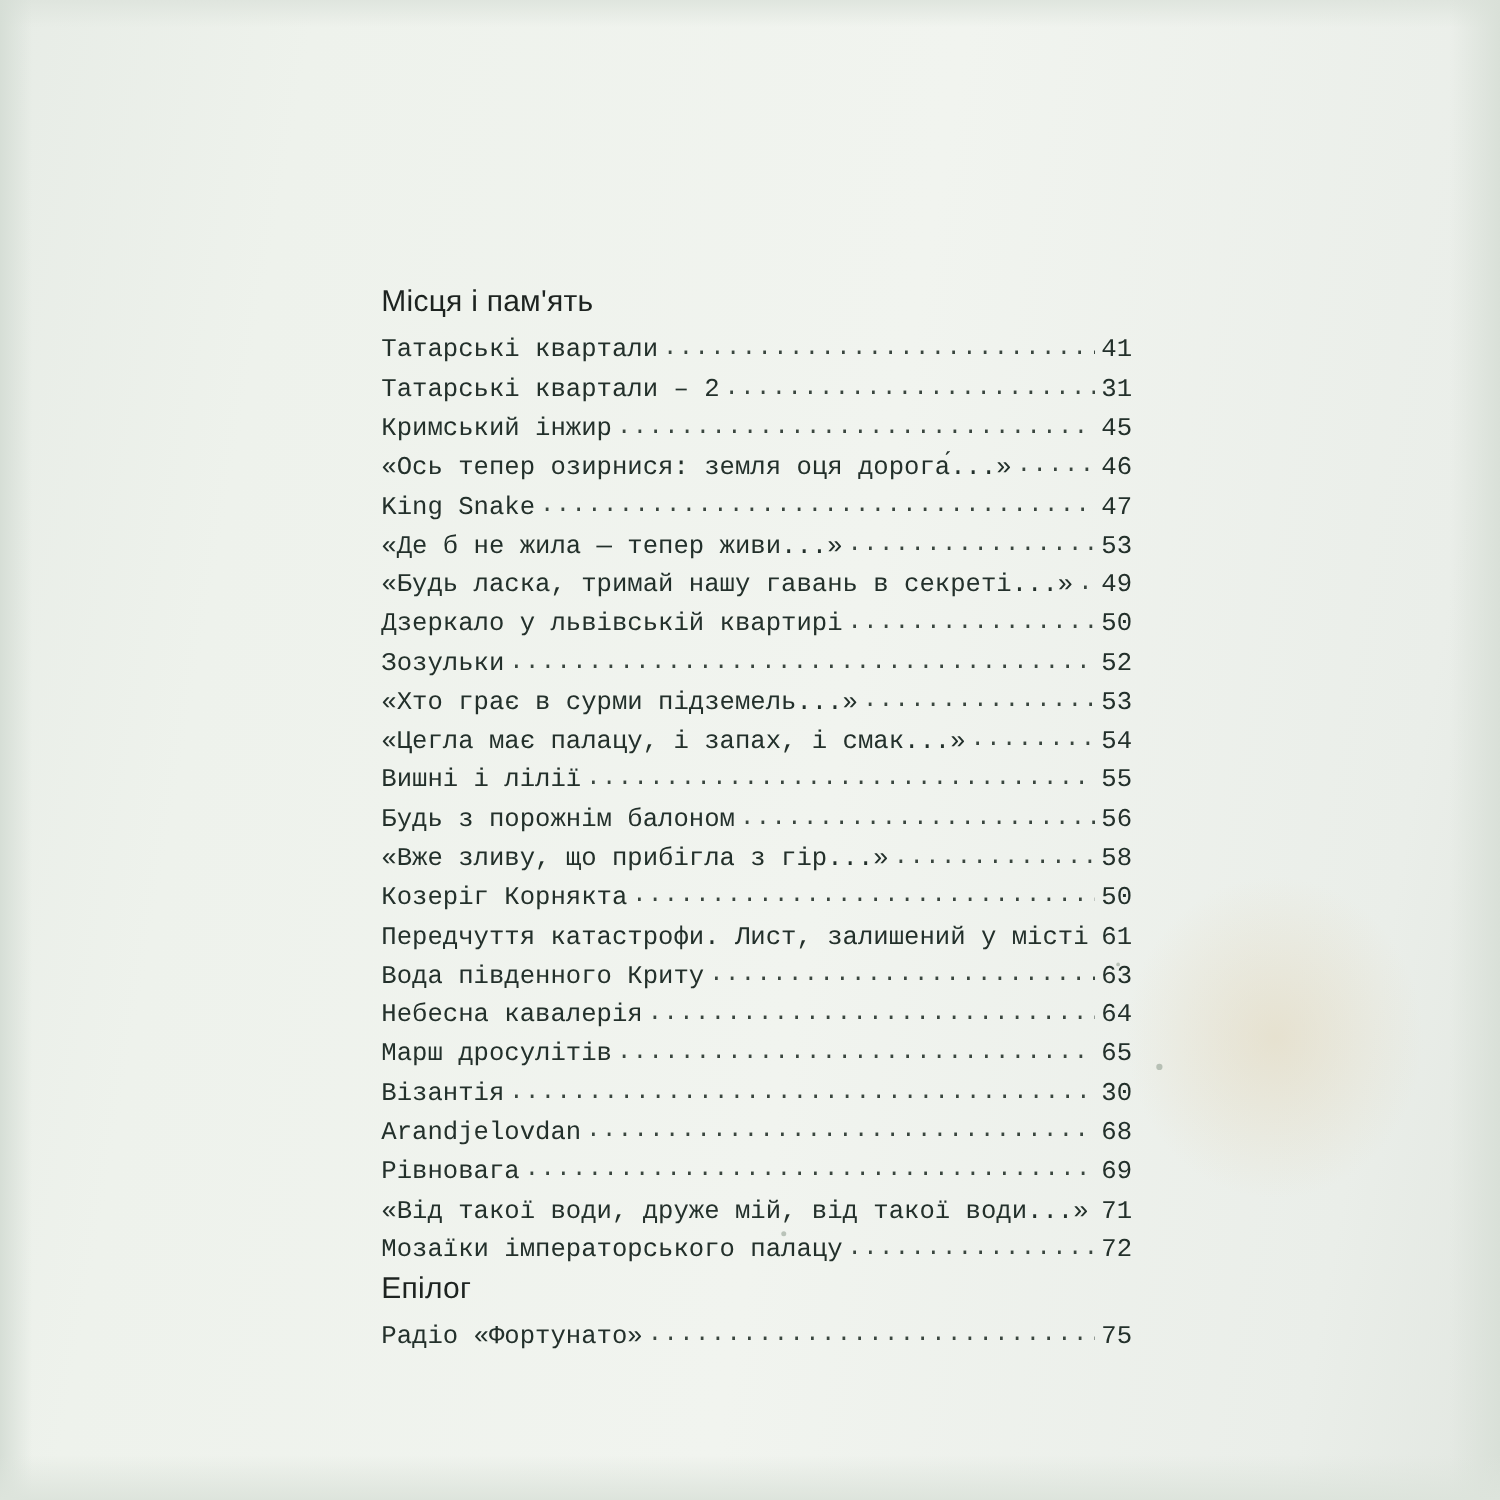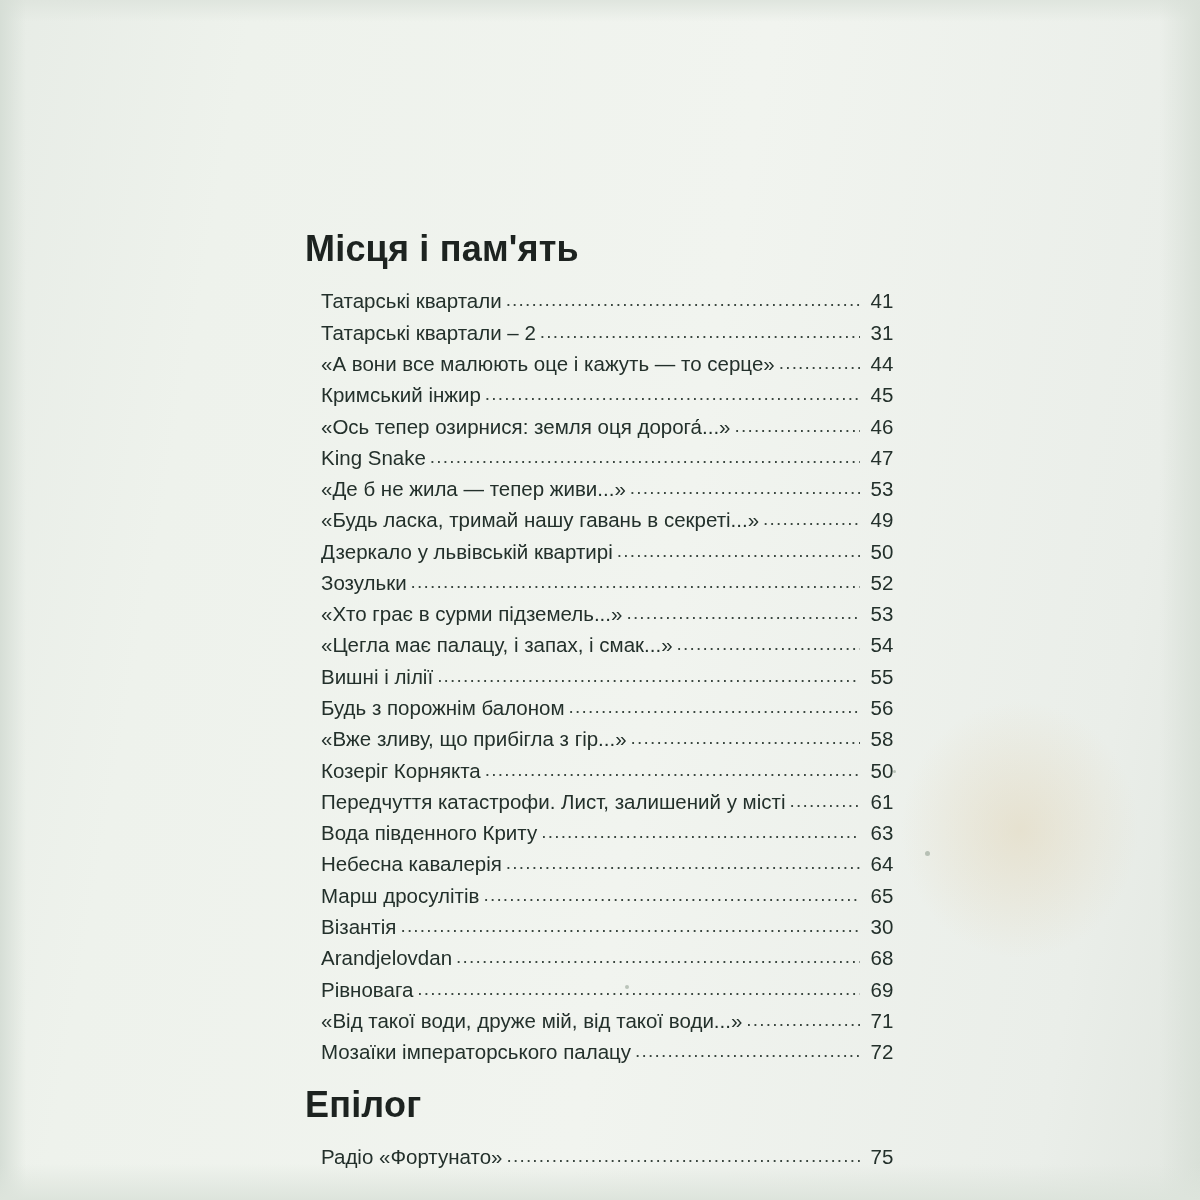--- a/index.html
+++ b/index.html
@@ -66,33 +66,34 @@
 
   
   #toc {
     position: absolute;
     left: 305px;
     top: 228px;
     width: 610px;
   }
 
   .section-heading {
-    font-size: 36px;
-    font-weight: bold;
+    font-size: 24px;
+    font-weight: normal;
     color: #1d2320;
     letter-spacing: 0.2px;
     margin: 0 0 10px 0;
   }
   .section-heading.epilog {
   }
 
   .entries {
     list-style: none;
-    margin: 16px;
+    margin: 0;
     padding: 0;
+    font-family: Liberation Mono, monospace;
   }
 
   .entry {
     display: flex;
     align-items: baseline;
     font-size: 20.5px;
     color: #23302b;
     line-height: 1.0;
     padding: 5.4px 0;
     white-space: nowrap;
@@ -111,21 +112,21 @@
     letter-spacing: 1.2px;
   }
   .entry .leader::after {
     content: "........................................................................................................................";
     display: block;
     white-space: nowrap;
   }
   .entry .page {
     flex: 0 0 auto;
     width: 34px;
-    text-align: center;
+    text-align: left;
     color: #23302b;
   }
 </style>
 </head>
 <body>
 
 <div id="page">
   <div class="edge-top"></div>
   <div class="edge-left"></div>
   <div class="edge-right"></div>
@@ -143,25 +144,20 @@
         <span class="title">Татарські квартали</span>
         <span class="leader"></span>
         <span class="page">41</span>
       </li>
       <li class="entry">
         <span class="title">Татарські квартали – 2</span>
         <span class="leader"></span>
         <span class="page">31</span>
       </li>
       <li class="entry">
-        <span class="title">«А вони все малюють оце і кажуть — то серце»</span>
-        <span class="leader"></span>
-        <span class="page">44</span>
-      </li>
-      <li class="entry">
         <span class="title">Кримський інжир</span>
         <span class="leader"></span>
         <span class="page">45</span>
       </li>
       <li class="entry">
         <span class="title">«Ось тепер озирнися: земля оця дорога́...»</span>
         <span class="leader"></span>
         <span class="page">46</span>
       </li>
       <li class="entry">

